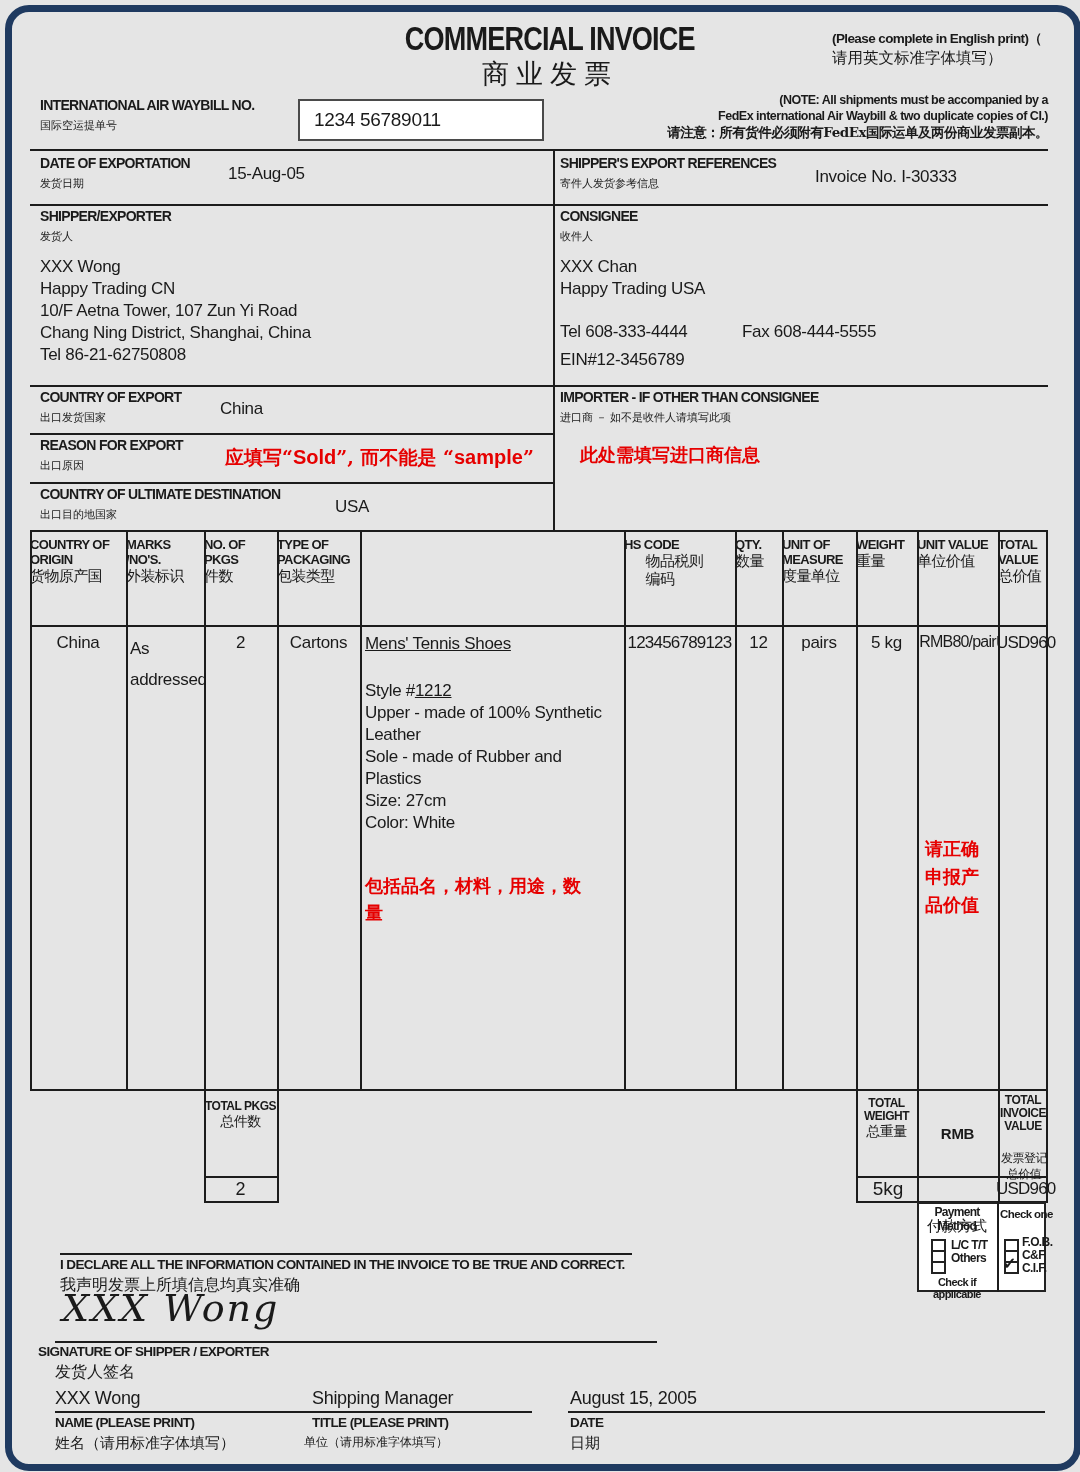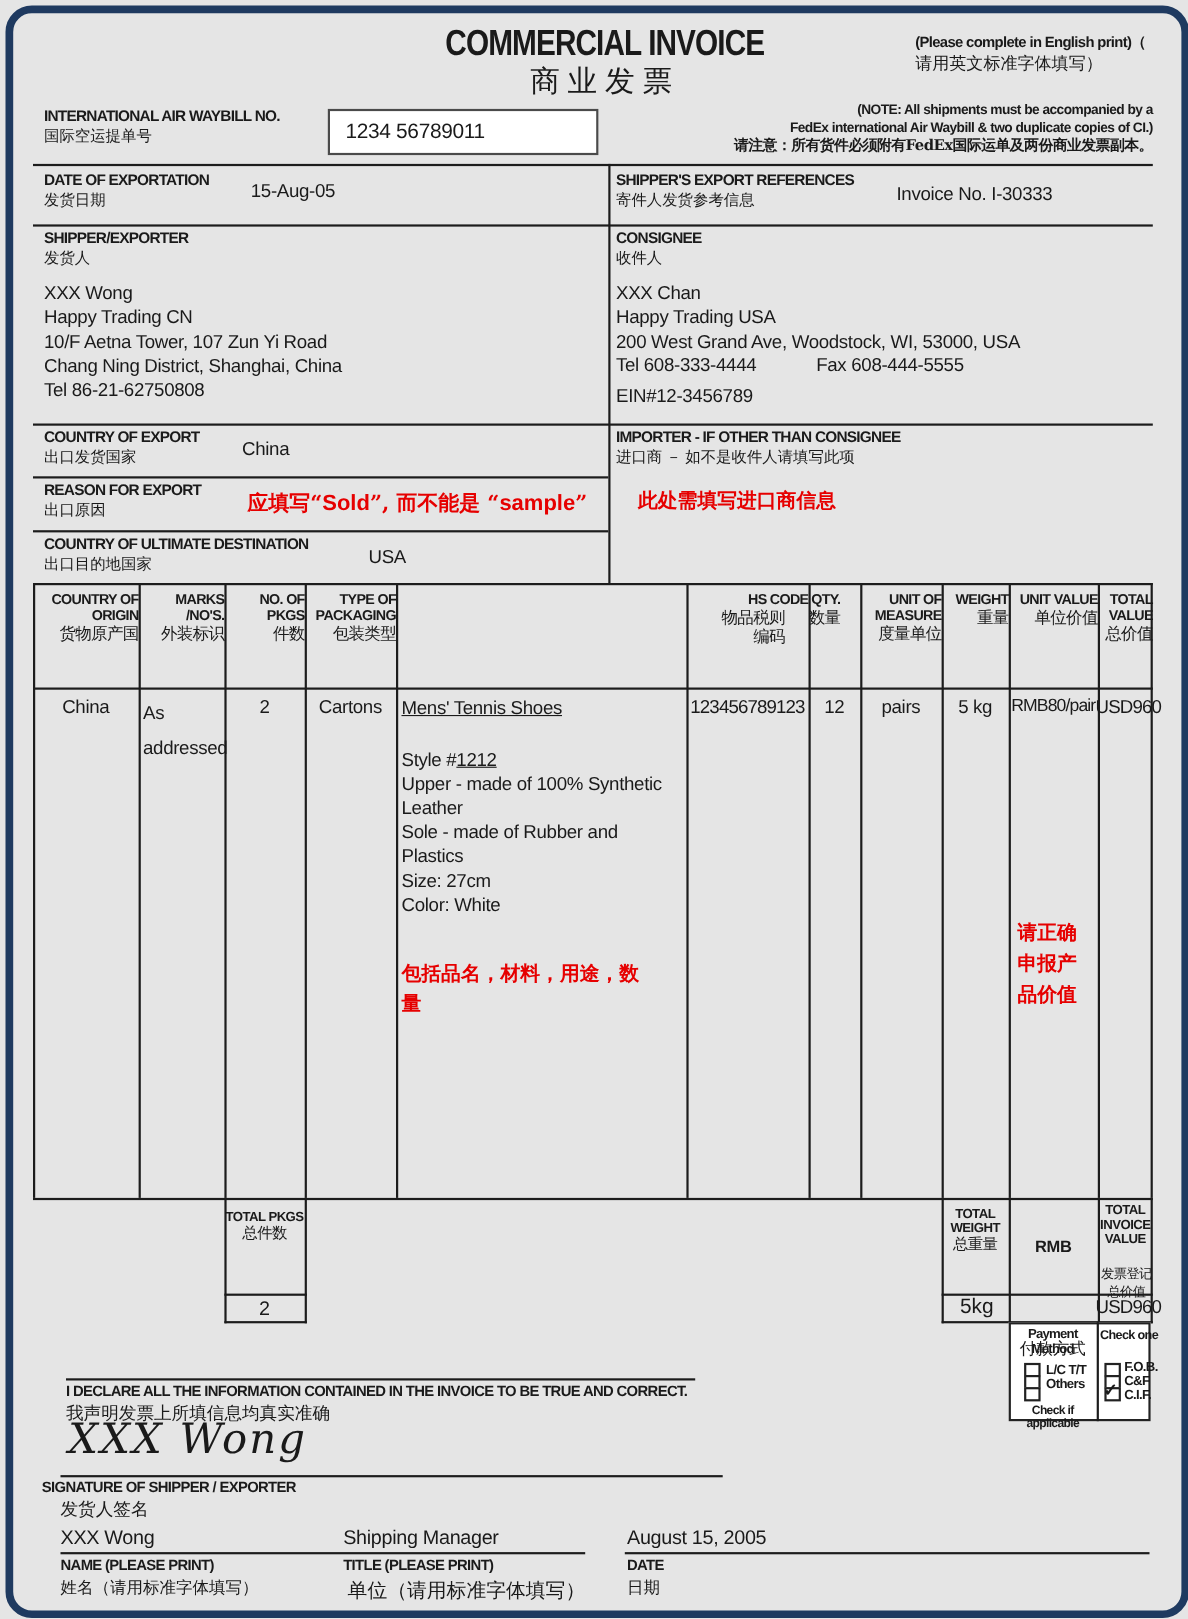--- a/index.html
+++ b/index.html
@@ -4,25 +4,25 @@
 <style>
   html,body{margin:0;padding:0}
   body{width:1080px;height:1472px;background:#fff;font-family:"Liberation Sans",sans-serif;color:#1a1a1a}
   #page{position:relative;width:1080px;height:1472px;overflow:hidden;background:#e5e5e5}
   .frame{position:absolute;left:5px;top:5px;width:1062px;height:1452px;border:7px solid #1f3a60;border-radius:24px;pointer-events:none}
   .abs{position:absolute}
   .hl{position:absolute;height:2px;background:#1c1c1c}
   .vl{position:absolute;width:2px;background:#1c1c1c}
   .lab{font-weight:bold;font-size:14px;letter-spacing:-0.7px;line-height:17px}
   .zh{font-family:"DejaVu Serif",serif;font-weight:normal}
-  .lab-zh{font-family:Liberation Serif, serif;font-size:14px;line-height:20px}
+  .lab-zh{font-family:Liberation Sans, sans-serif;font-size:11px;line-height:20px}
   .val{font-size:17px;letter-spacing:-0.3px}
   .red{color:#e60000;font-weight:bold}
   .ctr{text-align:center}
-  .th{position:absolute;top:537px;text-align:right;font-weight:bold;font-size:13px;line-height:15px;letter-spacing:-0.6px}
+  .th{position:absolute;top:537px;text-align:left;font-weight:bold;font-size:13px;line-height:15px;letter-spacing:-0.6px}
   .th .zh{font-size:15px;line-height:18px;font-weight:normal}
   .u{text-decoration:underline}
   .cb{position:absolute;width:15px;height:13px;border:2px solid #222;box-sizing:border-box;background:#fff}
   .squish{display:inline-block;transform:scaleX(0.82);transform-origin:center}
   .tot-lab{position:absolute;text-align:center;font-weight:bold;font-size:12px;line-height:13px;letter-spacing:-0.5px}
   .tot-lab .zh{font-size:14px;line-height:17px;font-weight:normal}
 </style>
 </head>
 <body>
 
@@ -64,21 +64,20 @@
     <div>10/F Aetna Tower, 107 Zun Yi Road</div>
     <div>Chang Ning District, Shanghai, China</div>
     <div>Tel 86-21-62750808</div>
   </div>
 
   <div class="abs lab" style="left:560px;top:208px">CONSIGNEE</div>
   <div class="abs lab-zh" style="left:560px;top:226px">收件人</div>
   <div class="abs val" style="left:560px;top:256px;line-height:22px">
     <div>XXX Chan</div>
     <div>Happy Trading USA</div>
-    <div>200 West Grand Ave, Woodstock, WI, 53000, USA</div>
   </div>
   <div class="abs val" style="left:560px;top:322px">Tel 608-333-4444</div>
   <div class="abs val" style="left:742px;top:322px">Fax 608-444-5555</div>
   <div class="abs val" style="left:560px;top:350px">EIN#12-3456789</div>
   <div class="hl" style="left:30px;top:385px;width:1018px"></div>
 
   <div class="abs lab" style="left:40px;top:389px">COUNTRY OF EXPORT</div>
   <div class="abs lab-zh" style="left:40px;top:407px">出口发货国家</div>
   <div class="abs val" style="left:220px;top:399px">China</div>
 
@@ -245,16 +244,16 @@
 
   <div class="abs" style="left:55px;top:1388px;font-size:18px;letter-spacing:-0.3px">XXX Wong</div>
   <div class="abs" style="left:312px;top:1388px;font-size:18px;letter-spacing:-0.3px">Shipping Manager</div>
   <div class="abs" style="left:570px;top:1388px;font-size:18px;letter-spacing:-0.3px">August 15, 2005</div>
   <div class="hl" style="left:55px;top:1411px;width:477px"></div>
   <div class="hl" style="left:568px;top:1411px;width:477px"></div>
 
   <div class="abs" style="left:55px;top:1415px;font-weight:bold;font-size:13.5px;letter-spacing:-0.6px">NAME (PLEASE PRINT)</div>
   <div class="abs zh" style="left:55px;top:1434px;font-size:15px">姓名（请用标准字体填写）</div>
   <div class="abs" style="left:312px;top:1415px;font-weight:bold;font-size:13.5px;letter-spacing:-0.6px">TITLE (PLEASE PRINT)</div>
-  <div class="abs zh" style="left:316px;top:1434px;font-size:18px">单位（请用标准字体填写）</div>
+  <div class="abs zh" style="left:304px;top:1434px;font-size:12px">单位（请用标准字体填写）</div>
   <div class="abs" style="left:570px;top:1415px;font-weight:bold;font-size:13.5px;letter-spacing:-0.6px">DATE</div>
   <div class="abs zh" style="left:570px;top:1434px;font-size:15px">日期</div>
 </div>
 
 </body></html>

